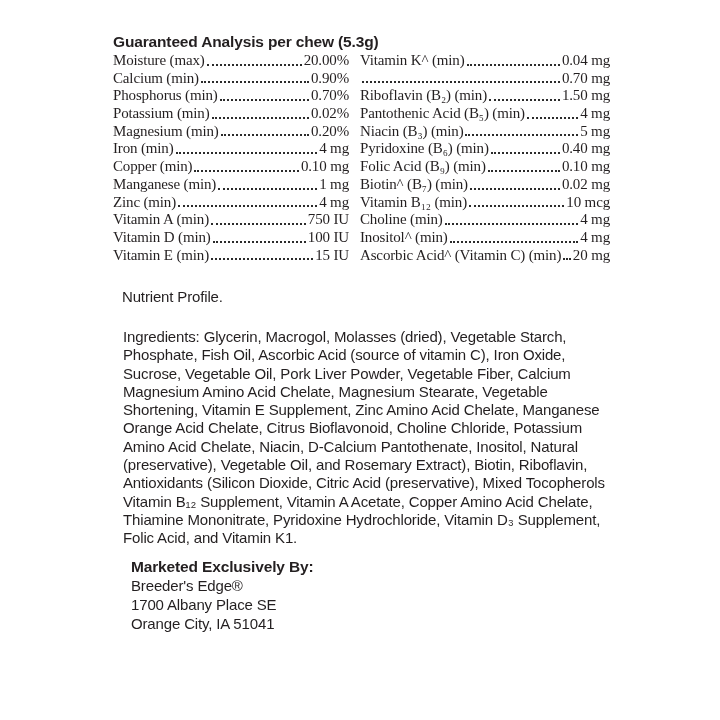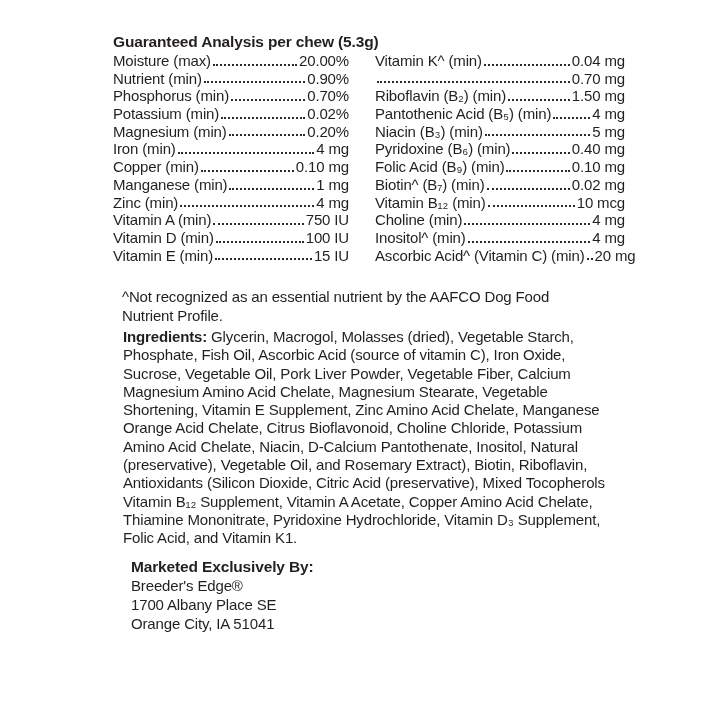--- a/index.html
+++ b/index.html
@@ -5,26 +5,26 @@
   html,body{margin:0;padding:0;background:#ffffff;}
   .page{
     position:relative;
     width:720px;height:636px;
     background:#ffffff;
     font-family:"Liberation Sans","DejaVu Sans",sans-serif;
     color:#231f20;
     letter-spacing:-0.15px;
     overflow:hidden;
   }
-  .bold{font-weight:700;}
+  .bold{font-weight:400;}
 
   
   .ga-section{position:absolute;left:113px;top:32px;}
   .ga-title{font-weight:700;font-size:15.5px;line-height:19px;margin-bottom:1px;}
-  .ga-cols{display:flex;gap:26px;}
+  .ga-cols{display:flex;gap:11px;font-family:Liberation Serif, serif;}
   .ga-col{width:236px;}
   .ga-col.right{width:250px;}
   .ga-row{display:flex;align-items:baseline;height:17.7px;font-size:15px;}
   .ga-label{white-space:nowrap;}
   .dots{flex:1 1 auto;min-width:6px;margin:0 2px 4px;border-bottom:2px dotted #2b2b2b;align-self:flex-end;}
   .ga-value{white-space:nowrap;text-align:right;}
 
   
   .footnote{position:absolute;left:122px;top:287px;font-size:15px;line-height:19px;}
   .footnote div{white-space:nowrap;}
@@ -48,21 +48,21 @@
     <div class="ga-title">Guaranteed Analysis per chew (5.3g)</div>
     <div class="ga-cols">
 
       <div class="ga-col">
         <div class="ga-row">
             <span class="ga-label">Moisture (max)</span>
             <span class="dots"></span>
             <span class="ga-value">20.00%</span>
           </div>
         <div class="ga-row">
-            <span class="ga-label">Nutrient (min)</span>
+            <span class="ga-label">Calcium (min)</span>
             <span class="dots"></span>
             <span class="ga-value">0.90%</span>
           </div>
         <div class="ga-row">
             <span class="ga-label">Phosphorus (min)</span>
             <span class="dots"></span>
             <span class="ga-value">0.70%</span>
           </div>
         <div class="ga-row">
             <span class="ga-label">Potassium (min)</span>
@@ -170,21 +170,20 @@
             <span class="ga-label">Ascorbic Acid^ (Vitamin C) (min)</span>
             <span class="dots"></span>
             <span class="ga-value">20 mg</span>
           </div>
       </div>
 
     </div>
   </div>
 
   <div class="footnote">
-    <div>^Not recognized as an essential nutrient by the AAFCO Dog Food</div>
     <div>Nutrient Profile.</div>
   </div>
 
   <div class="ingredients">
     <div><span class="bold">Ingredients:</span> <span>Glycerin, Macrogol, Molasses (dried), Vegetable Starch,</span></div>
     <div>Phosphate, Fish Oil, Ascorbic Acid (source of vitamin C), Iron Oxide,</div>
     <div>Sucrose, Vegetable Oil, Pork Liver Powder, Vegetable Fiber, Calcium</div>
     <div>Magnesium Amino Acid Chelate, Magnesium Stearate, Vegetable</div>
     <div>Shortening, Vitamin E Supplement, Zinc Amino Acid Chelate, Manganese</div>
     <div>Orange Acid Chelate, Citrus Bioflavonoid, Choline Chloride, Potassium</div>

